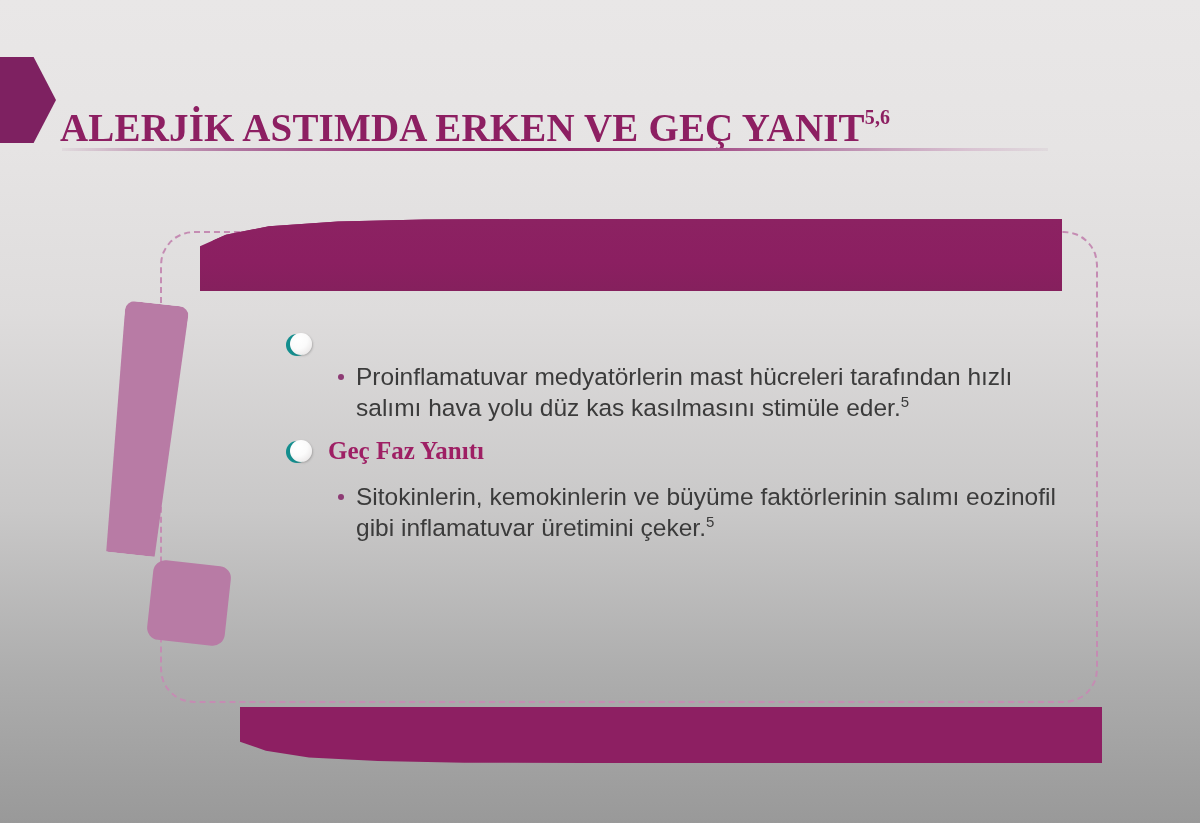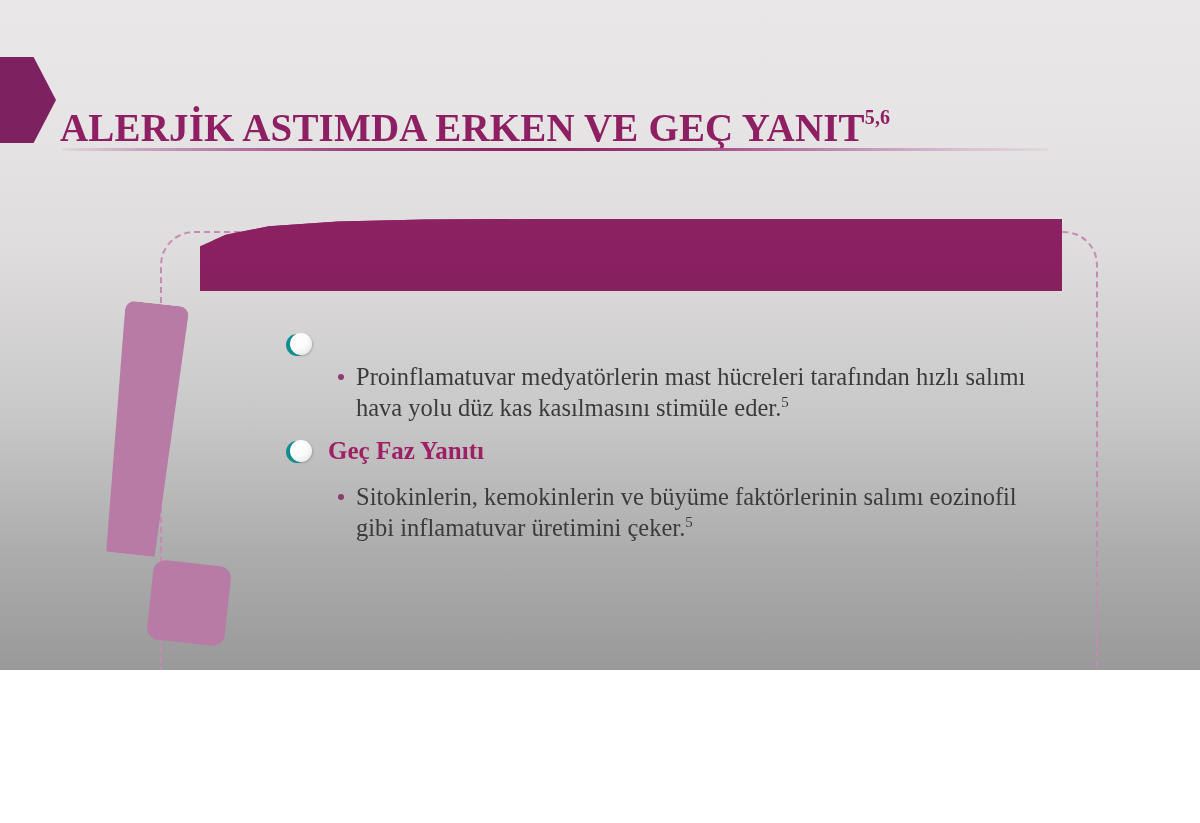--- a/index.html
+++ b/index.html
@@ -10,21 +10,21 @@
   body {
     width: 1200px;
     height: 823px;
     overflow: hidden;
     font-family: "Liberation Serif", "DejaVu Serif", serif;
   }
 
   #slide {
     position: relative;
     width: 1200px;
-    height: 670px;
+    height: 823px;
     background: linear-gradient(to bottom,
         #e9e7e7 0%,
         #e6e4e4 18%,
         #dedcdc 38%,
         #c9c8c8 62%,
         #adadad 82%,
         #999999 100%);
     overflow: hidden;
   }
 
@@ -192,21 +192,21 @@
     margin: 0 0 0 50px;
     padding: 0;
   }
   ul.bullets li {
     position: relative;
     padding-left: 20px;
     margin-bottom: 14px;
     color: #3b3b3b;
     font-size: 24.5px;
     line-height: 31px;
-    font-family: Liberation Serif, serif;
+    font-family: Liberation Sans, sans-serif;
   }
   ul.bullets li:before {
     content: "";
     position: absolute;
     left: 2px;
     top: 13px;
     width: 6px;
     height: 6px;
     border-radius: 50%;
     background: #8d3b74;

